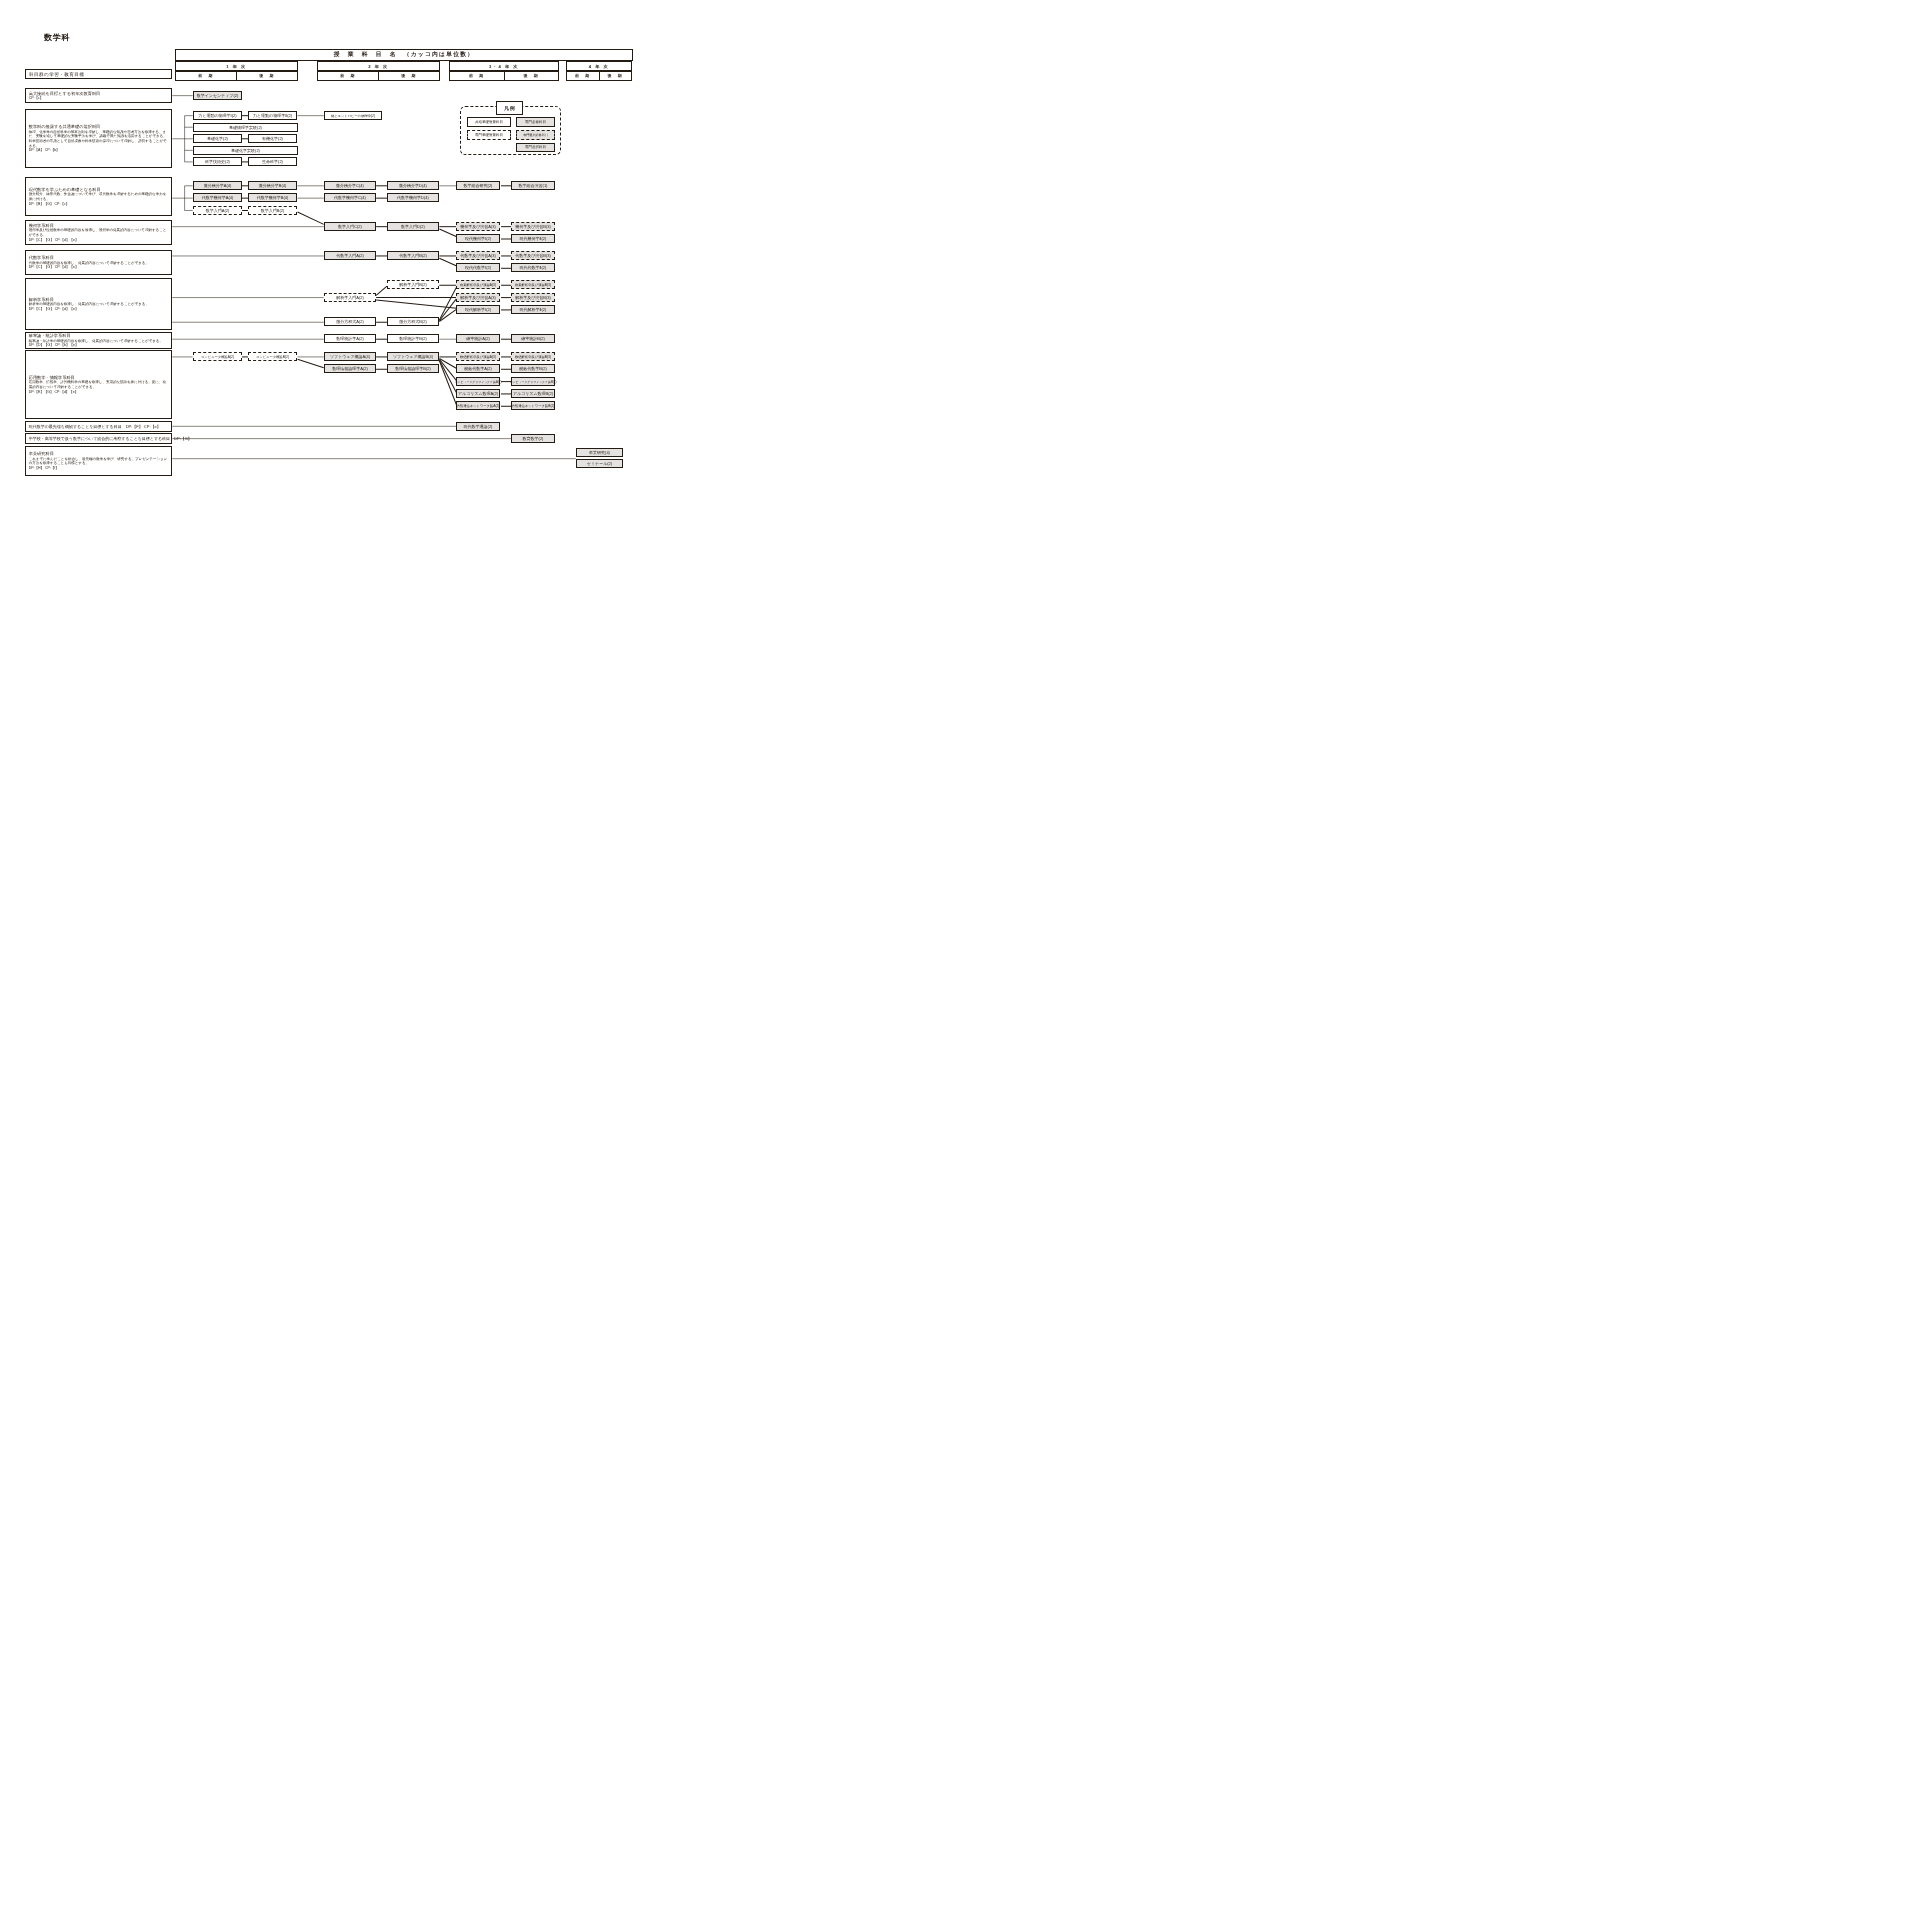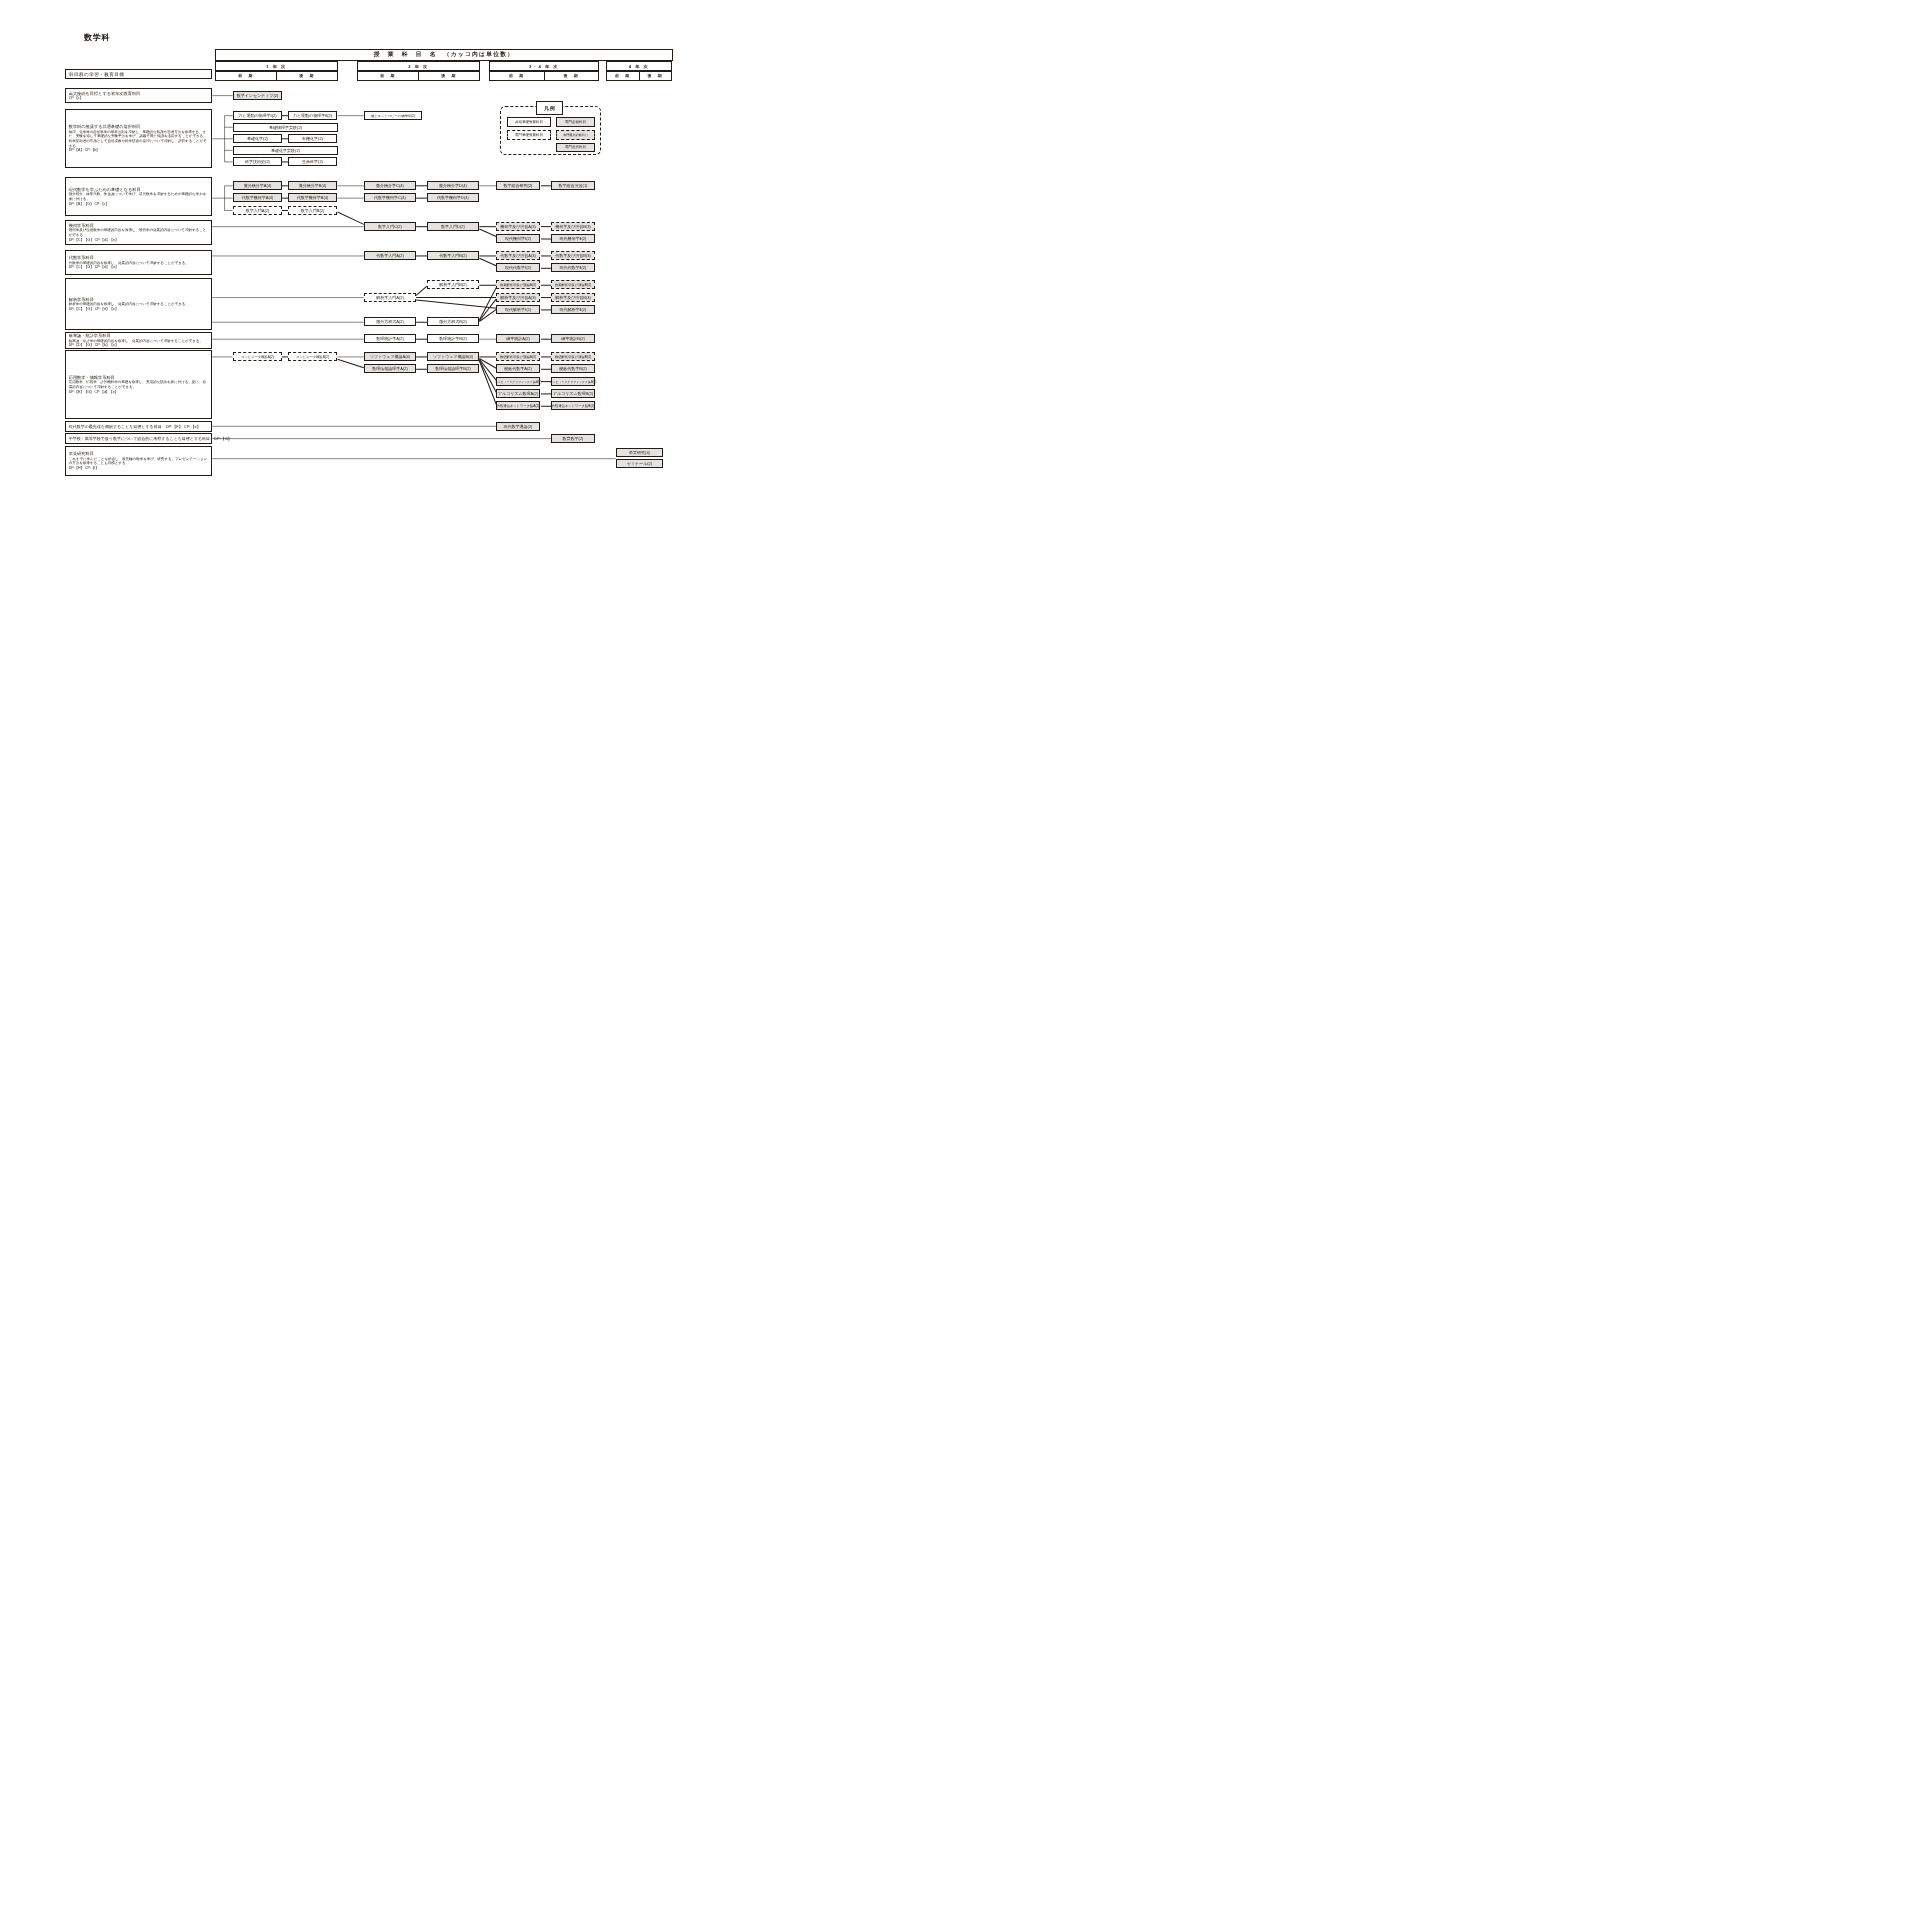--- a/index.html
+++ b/index.html
@@ -1,17 +1,17 @@
 <!DOCTYPE html>
 <html style="font-size:6.2px"><head>
 <meta charset="utf-8">
 <style>
   html,body{margin:0;padding:0;background:#fff;}
   #canvas{position:relative;width:676px;height:478px;background:#fff;overflow:hidden;
-    font-family:"Liberation Sans","DejaVu Sans",sans-serif;color:#241b13;margin-left:40px;}
+    font-family:"Liberation Sans","DejaVu Sans",sans-serif;color:#241b13;}
   #page-title{position:absolute;left:44px;top:32px;font-size:8px;font-weight:bold;letter-spacing:0.8px;}
   
   .hline{position:absolute;box-sizing:border-box;border:0.8px solid #241b13;display:flex;align-items:center;justify-content:center;background:#fff;z-index:2;}
   #hdr-main{left:175px;top:49px;width:458px;height:11.6px;border-width:1.2px;font-size:5.8px;font-weight:bold;letter-spacing:1.2px;}
   .yearbox{top:61px;height:10px;font-size:4.2px;font-weight:bold;letter-spacing:1.5px;}
   #y0{left:175px;width:123px;} #y1{left:317px;width:123px;} #y2{left:449px;width:110px;} #y3{left:566px;width:66px;}
   .termbox{top:71px;height:9.6px;border-top-width:1.5px;padding:0;}
   .termbox .cell{flex:1;height:100%;display:flex;align-items:center;justify-content:center;font-size:3.9px;font-weight:bold;letter-spacing:1.2px;}
   .termbox .cell:first-child{border-right:0.8px solid #241b13;}
   #t0{left:175px;width:123px;} #t1{left:317px;width:123px;} #t2{left:449px;width:110px;} #t3{left:566px;width:66px;}

